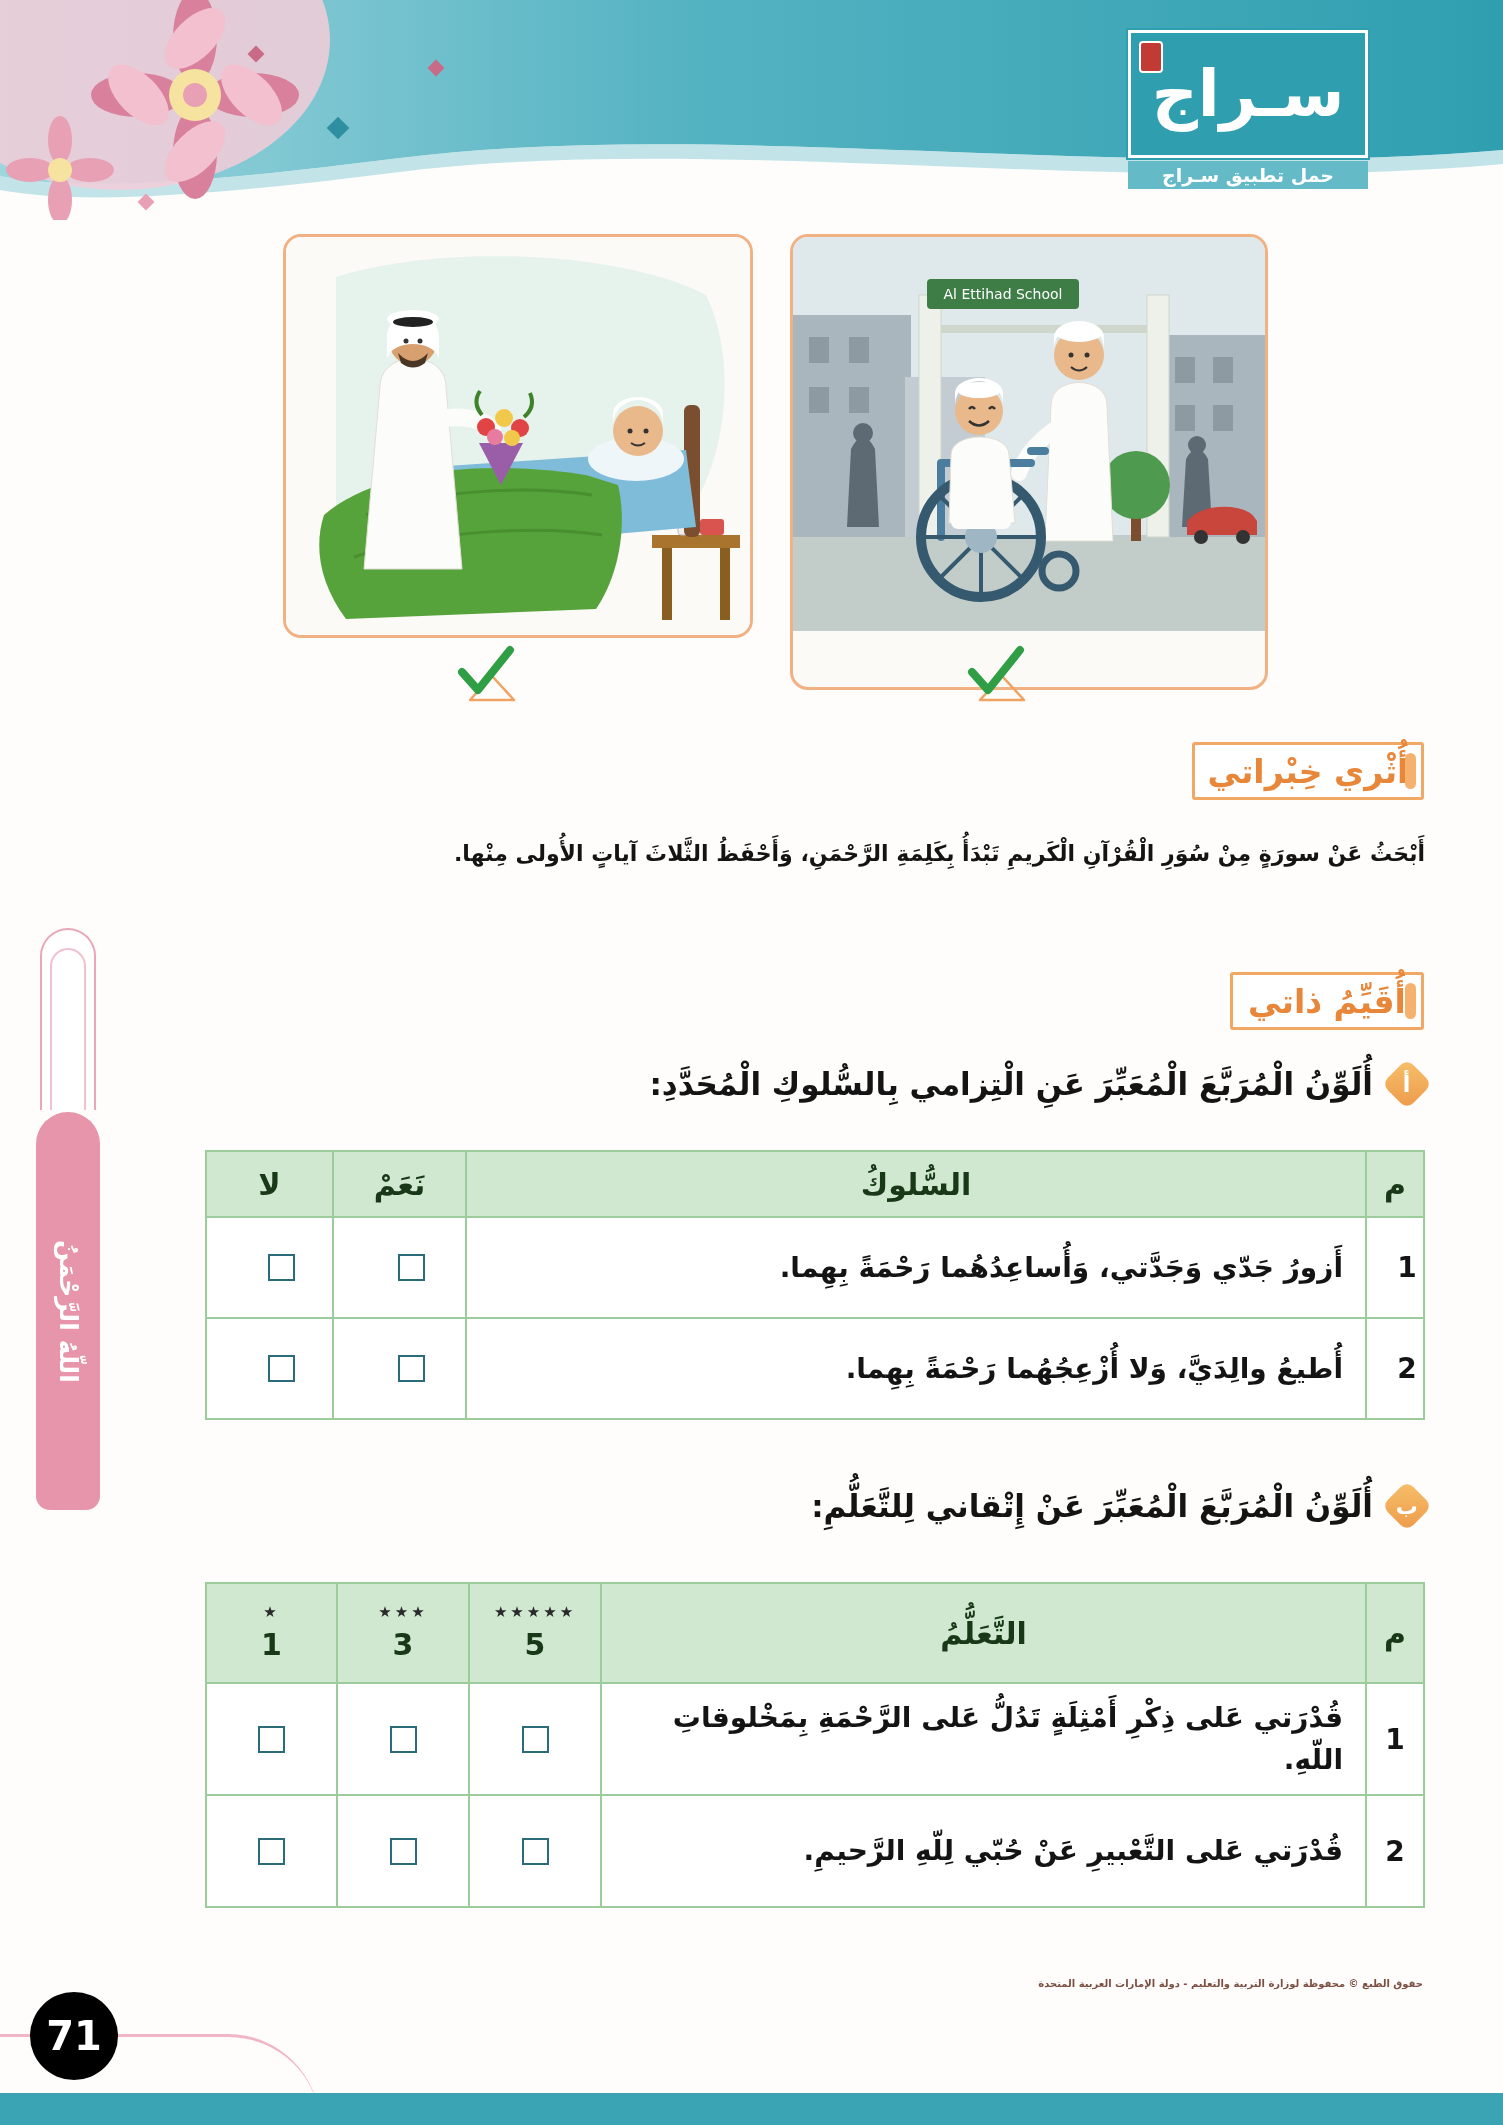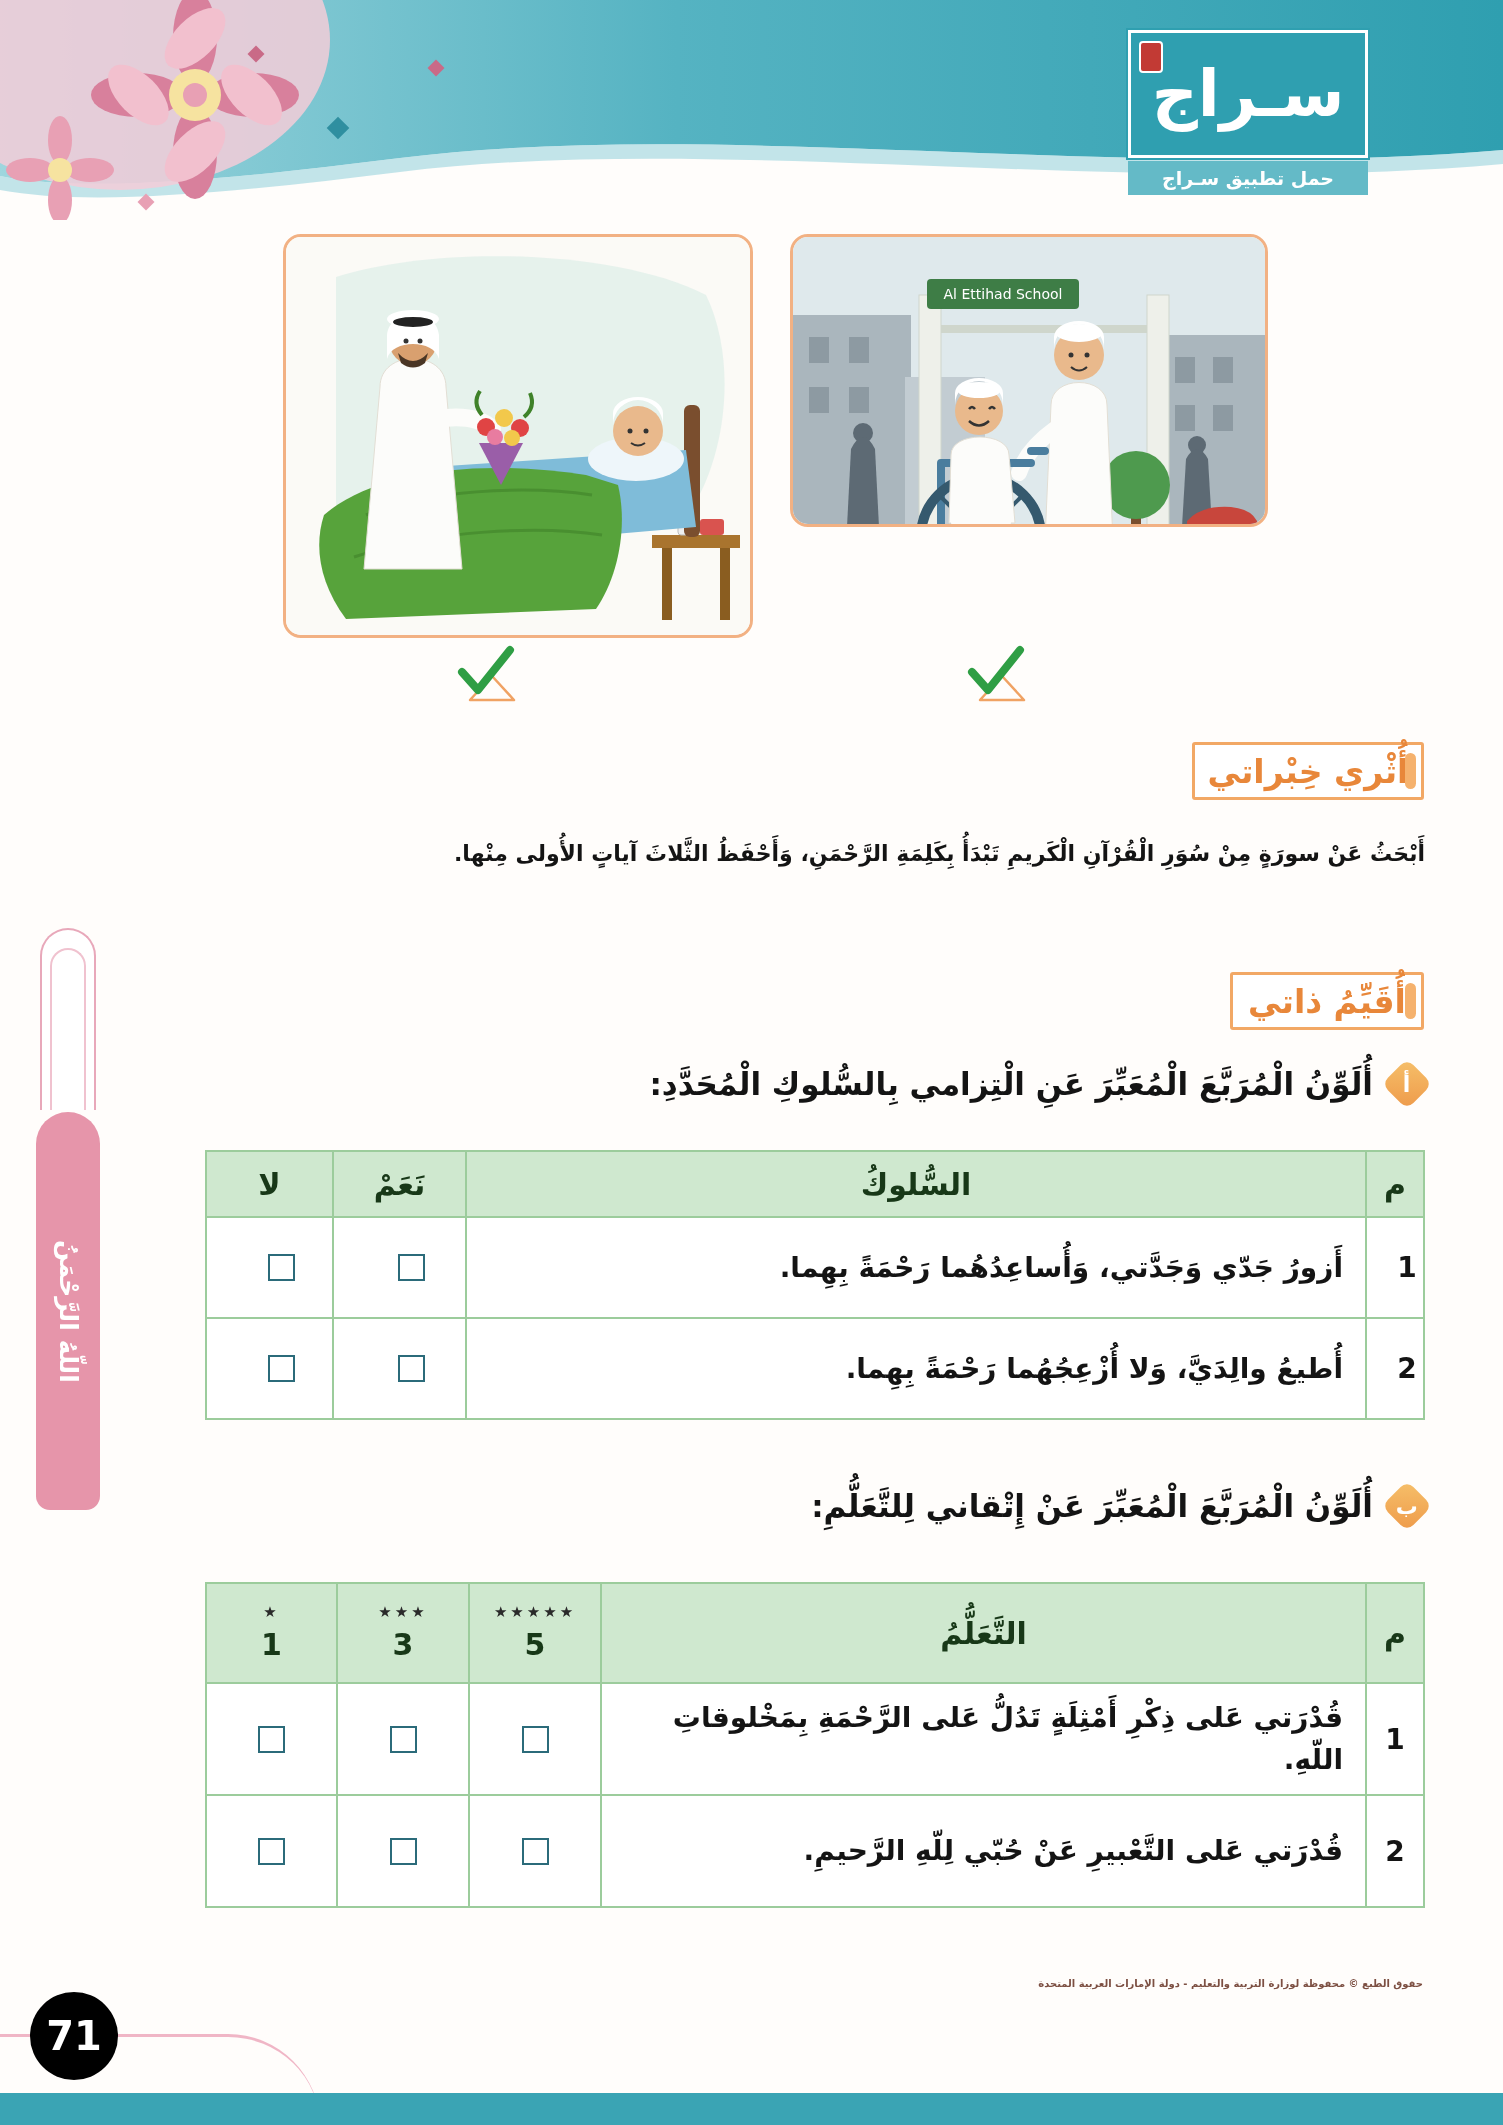--- a/index.html
+++ b/index.html
@@ -17,32 +17,32 @@
     position:absolute; left:1128px; top:30px; width:240px; height:128px;
     background:#2f9fb0; border:3px solid #ffffff; box-shadow:0 0 0 2px #2f9fb0;
     display:flex; align-items:center; justify-content:center;
   }
   .logo-title { color:#fff; font-size:64px; font-weight:bold; letter-spacing:2px; }
   .logo-app-icon {
     position:absolute; left:8px; top:8px; width:24px; height:32px;
     background:#c23a34; border-radius:4px; border:2px solid #fff;
   }
   .logo-sub {
-    position:absolute; left:1128px; top:161px; width:240px; height:34px;
+    position:absolute; left:1128px; top:161px; width:240px; height:28px;
     background:#64bac7; color:#fff; font-size:19px; font-weight:bold;
     display:flex; align-items:center; justify-content:center; letter-spacing:3px;
   }
 
   
   .panel {
     position:absolute; border:3px solid #f2b183; border-radius:18px;
     overflow:hidden; background:#fbfaf6;
   }
   .panel-left  { left:283px; top:234px; width:470px; height:404px; }
-  .panel-right { left:790px; top:234px; width:478px; height:293px; }
+  .panel-right { left:790px; top:234px; width:478px; height:456px; }
   .checkmark { position:absolute; width:70px; height:66px; }
 
   
   .pill {
     position:absolute; background:#fff; border:3px solid #f2a865; border-radius:3px;
     display:flex; align-items:center; justify-content:center;
     color:#e8873a; font-weight:bold; font-size:33px;
   }
   .pill-tab {
     position:absolute; right:5px; top:50%; transform:translateY(-50%);

